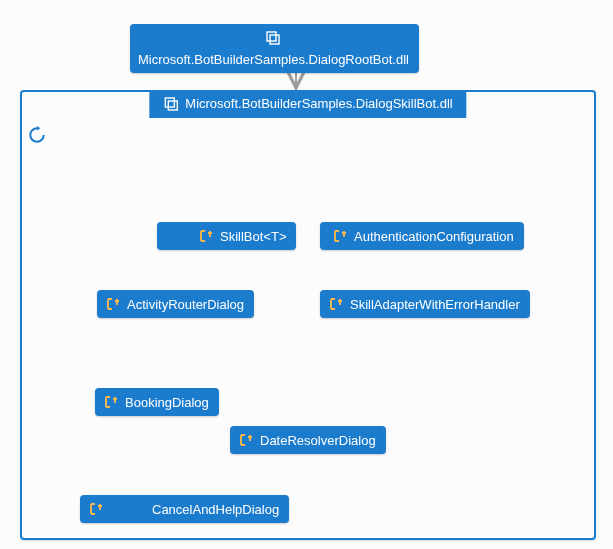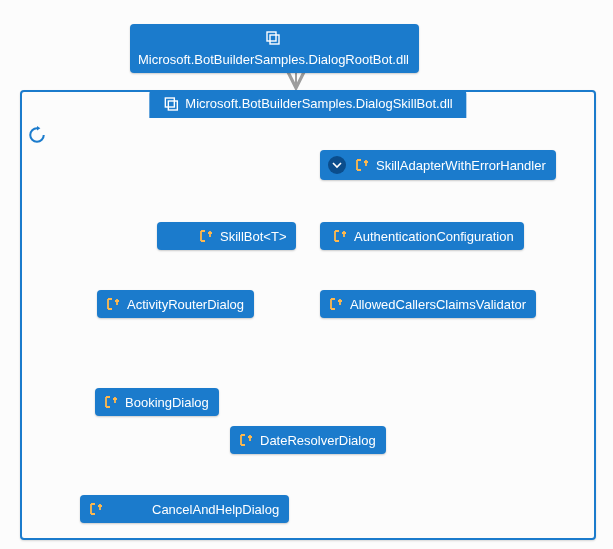--- a/index.html
+++ b/index.html
@@ -132,70 +132,57 @@
       <span class="label">Microsoft.BotBuilderSamples.DialogSkillBot.dll</span>
     </div>
     <span class="refresh-badge">
       <svg width="18" height="18" viewBox="0 0 16 16">
           <path d="M8 2 A6 6 0 1 0 14 8" fill="none" stroke="#1b7bcc" stroke-width="1.8"></path>
           <path d="M8 0 L8 4 L11 2 Z" fill="#1b7bcc"></path>
         </svg>
     </span>
   </div>
 
-  <div class="node" style="left:320px; top:150px;">
-    <span class="chevron-circle">
-      <svg width="10" height="10" viewBox="0 0 10 10">
-          <path d="M1 3 L5 7 L9 3" fill="none" stroke="#fff" stroke-width="1.6"></path>
-        </svg>
-    </span>
+
+  <div class="node" style="left:157px; top:222px;padding-left:41px;">
+    <span class="icon">
+      <svg width="16" height="16" viewBox="0 0 16 16">
+          <path d="M3 3 L7 3 M3 3 L3 13 M3 13 L7 13 M10 5 L14 5 M12 3 L12 9" stroke="#ffb84d" stroke-width="1.8" fill="none"></path>
+        </svg>
+    </span>
+    <span class="label">SkillBot&lt;T&gt;</span>
+  </div>
+
+  <div class="node" style="left:320px; top:222px;padding-left:12px;">
+    <span class="icon">
+      <svg width="16" height="16" viewBox="0 0 16 16">
+          <path d="M3 3 L7 3 M3 3 L3 13 M3 13 L7 13 M10 5 L14 5 M12 3 L12 9" stroke="#ffb84d" stroke-width="1.8" fill="none"></path>
+        </svg>
+    </span>
+    <span class="label">AuthenticationConfiguration</span>
+  </div>
+
+  <div class="node" style="left:97px; top:290px;">
+    <span class="icon">
+      <svg width="16" height="16" viewBox="0 0 16 16">
+          <path d="M3 3 L7 3 M3 3 L3 13 M3 13 L7 13 M10 5 L14 5 M12 3 L12 9" stroke="#ffb84d" stroke-width="1.8" fill="none"></path>
+        </svg>
+    </span>
+    <span class="label">ActivityRouterDialog</span>
+  </div>
+
+  <div class="node" style="left:320px; top:290px;">
     <span class="icon">
       <svg width="16" height="16" viewBox="0 0 16 16">
           <path d="M3 3 L7 3 M3 3 L3 13 M3 13 L7 13 M10 5 L14 5 M12 3 L12 9" stroke="#ffb84d" stroke-width="1.8" fill="none"></path>
         </svg>
     </span>
     <span class="label">SkillAdapterWithErrorHandler</span>
   </div>
 
-  <div class="node" style="left:157px; top:222px;padding-left:41px;">
-    <span class="icon">
-      <svg width="16" height="16" viewBox="0 0 16 16">
-          <path d="M3 3 L7 3 M3 3 L3 13 M3 13 L7 13 M10 5 L14 5 M12 3 L12 9" stroke="#ffb84d" stroke-width="1.8" fill="none"></path>
-        </svg>
-    </span>
-    <span class="label">SkillBot&lt;T&gt;</span>
-  </div>
-
-  <div class="node" style="left:320px; top:222px;padding-left:12px;">
-    <span class="icon">
-      <svg width="16" height="16" viewBox="0 0 16 16">
-          <path d="M3 3 L7 3 M3 3 L3 13 M3 13 L7 13 M10 5 L14 5 M12 3 L12 9" stroke="#ffb84d" stroke-width="1.8" fill="none"></path>
-        </svg>
-    </span>
-    <span class="label">AuthenticationConfiguration</span>
-  </div>
-
-  <div class="node" style="left:97px; top:290px;">
-    <span class="icon">
-      <svg width="16" height="16" viewBox="0 0 16 16">
-          <path d="M3 3 L7 3 M3 3 L3 13 M3 13 L7 13 M10 5 L14 5 M12 3 L12 9" stroke="#ffb84d" stroke-width="1.8" fill="none"></path>
-        </svg>
-    </span>
-    <span class="label">ActivityRouterDialog</span>
-  </div>
-
-  <div class="node" style="left:320px; top:290px;">
-    <span class="icon">
-      <svg width="16" height="16" viewBox="0 0 16 16">
-          <path d="M3 3 L7 3 M3 3 L3 13 M3 13 L7 13 M10 5 L14 5 M12 3 L12 9" stroke="#ffb84d" stroke-width="1.8" fill="none"></path>
-        </svg>
-    </span>
-    <span class="label">AllowedCallersClaimsValidator</span>
-  </div>
-
   <div class="node" style="left:95px; top:358px;margin-top:30px;">
     <span class="icon">
       <svg width="16" height="16" viewBox="0 0 16 16">
           <path d="M3 3 L7 3 M3 3 L3 13 M3 13 L7 13 M10 5 L14 5 M12 3 L12 9" stroke="#ffb84d" stroke-width="1.8" fill="none"></path>
         </svg>
     </span>
     <span class="label">BookingDialog</span>
   </div>
 
 

